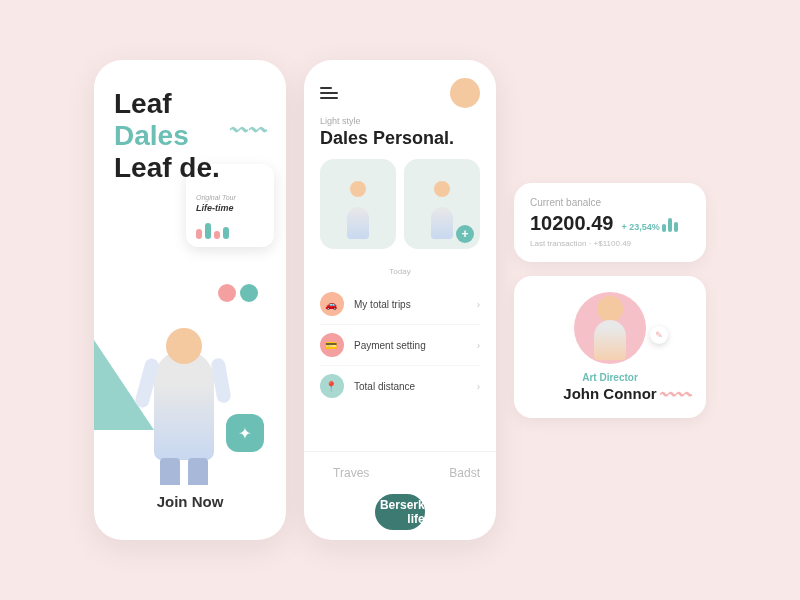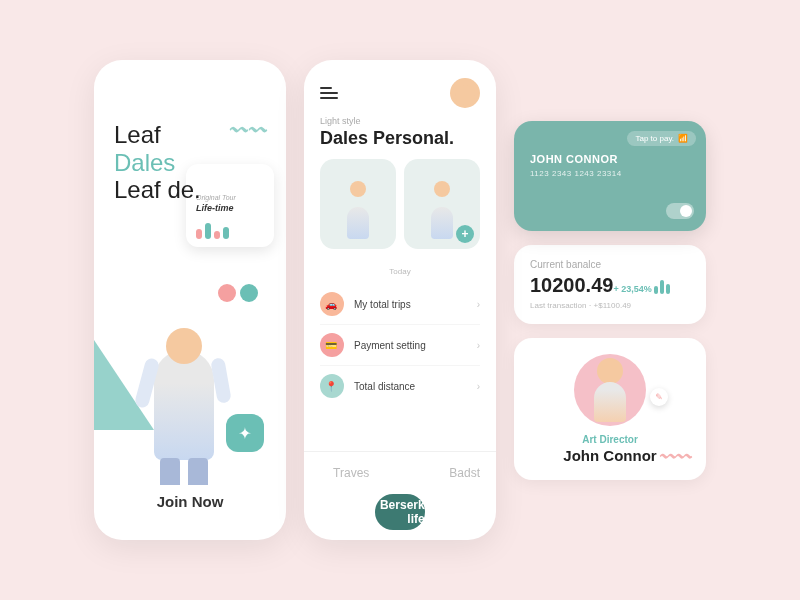--- a/index.html
+++ b/index.html
@@ -24,26 +24,25 @@
       box-shadow: 0 8px 32px rgba(0,0,0,0.08);
     }
     .card-1 {
       width: 192px;
       height: 480px;
       display: flex;
       flex-direction: column;
       padding: 28px 20px 24px;
     }
     .card-1-title {
-      font-size: 24px;
-      font-weight: 400;
+      font-size: 28px;
+      font-weight: 700;
       color: #222;
       line-height: 1.15;
       z-index: 2;
-      margin-top: 33px;
     }
     .card-1-title .green { color: #6bbfb5; }
     .wave-deco {
       position: absolute;
       top: 54px;
       right: 18px;
       color: #6bbfb5;
       font-size: 18px;
       letter-spacing: 1px;
       opacity: 0.7;
@@ -409,20 +408,21 @@
       box-shadow: 0 4px 16px rgba(0,0,0,0.06);
     }
     .balance-label {
       font-size: 10px;
       color: #aaa;
       margin-bottom: 4px;
     }
     .balance-row {
       display: flex;
       align-items: center;
+      gap: 8px;
     }
     .balance-amount {
       font-size: 20px;
       font-weight: 800;
       color: #222;
     }
     .balance-change {
       font-size: 9px;
       color: #6bbfb5;
       font-weight: 600;
@@ -621,29 +621,20 @@
 
   <div class="bottom-nav">
     <div class="nav-tab">Traves</div>
     <div class="nav-tab nav-tab-active">Berserk life</div>
     <div class="nav-tab">Badst</div>
   </div>
 </div>
 
 <div class="card-3-wrapper">
 
-  <div class="credit-card">
-    <div class="tap-pay">
-      <span>Tap to pay.</span>
-      <span>📶</span>
-    </div>
-    <div class="card-name">JOHN CONNOR</div>
-    <div class="card-number">1123   2343   1243   23314</div>
-    <div class="card-toggle"></div>
-  </div>
 
   <div class="balance-card">
     <div class="balance-label">Current banalce</div>
     <div class="balance-row">
       <div class="balance-amount">10200.49</div>
       <div class="balance-change">
         <span>+ 23,54%</span>
         <div class="bar-chart-mini">
           <div class="bar-mini" style="height:8px;background:#6bbfb5;"></div>
           <div class="bar-mini" style="height:14px;background:#6bbfb5;"></div>

